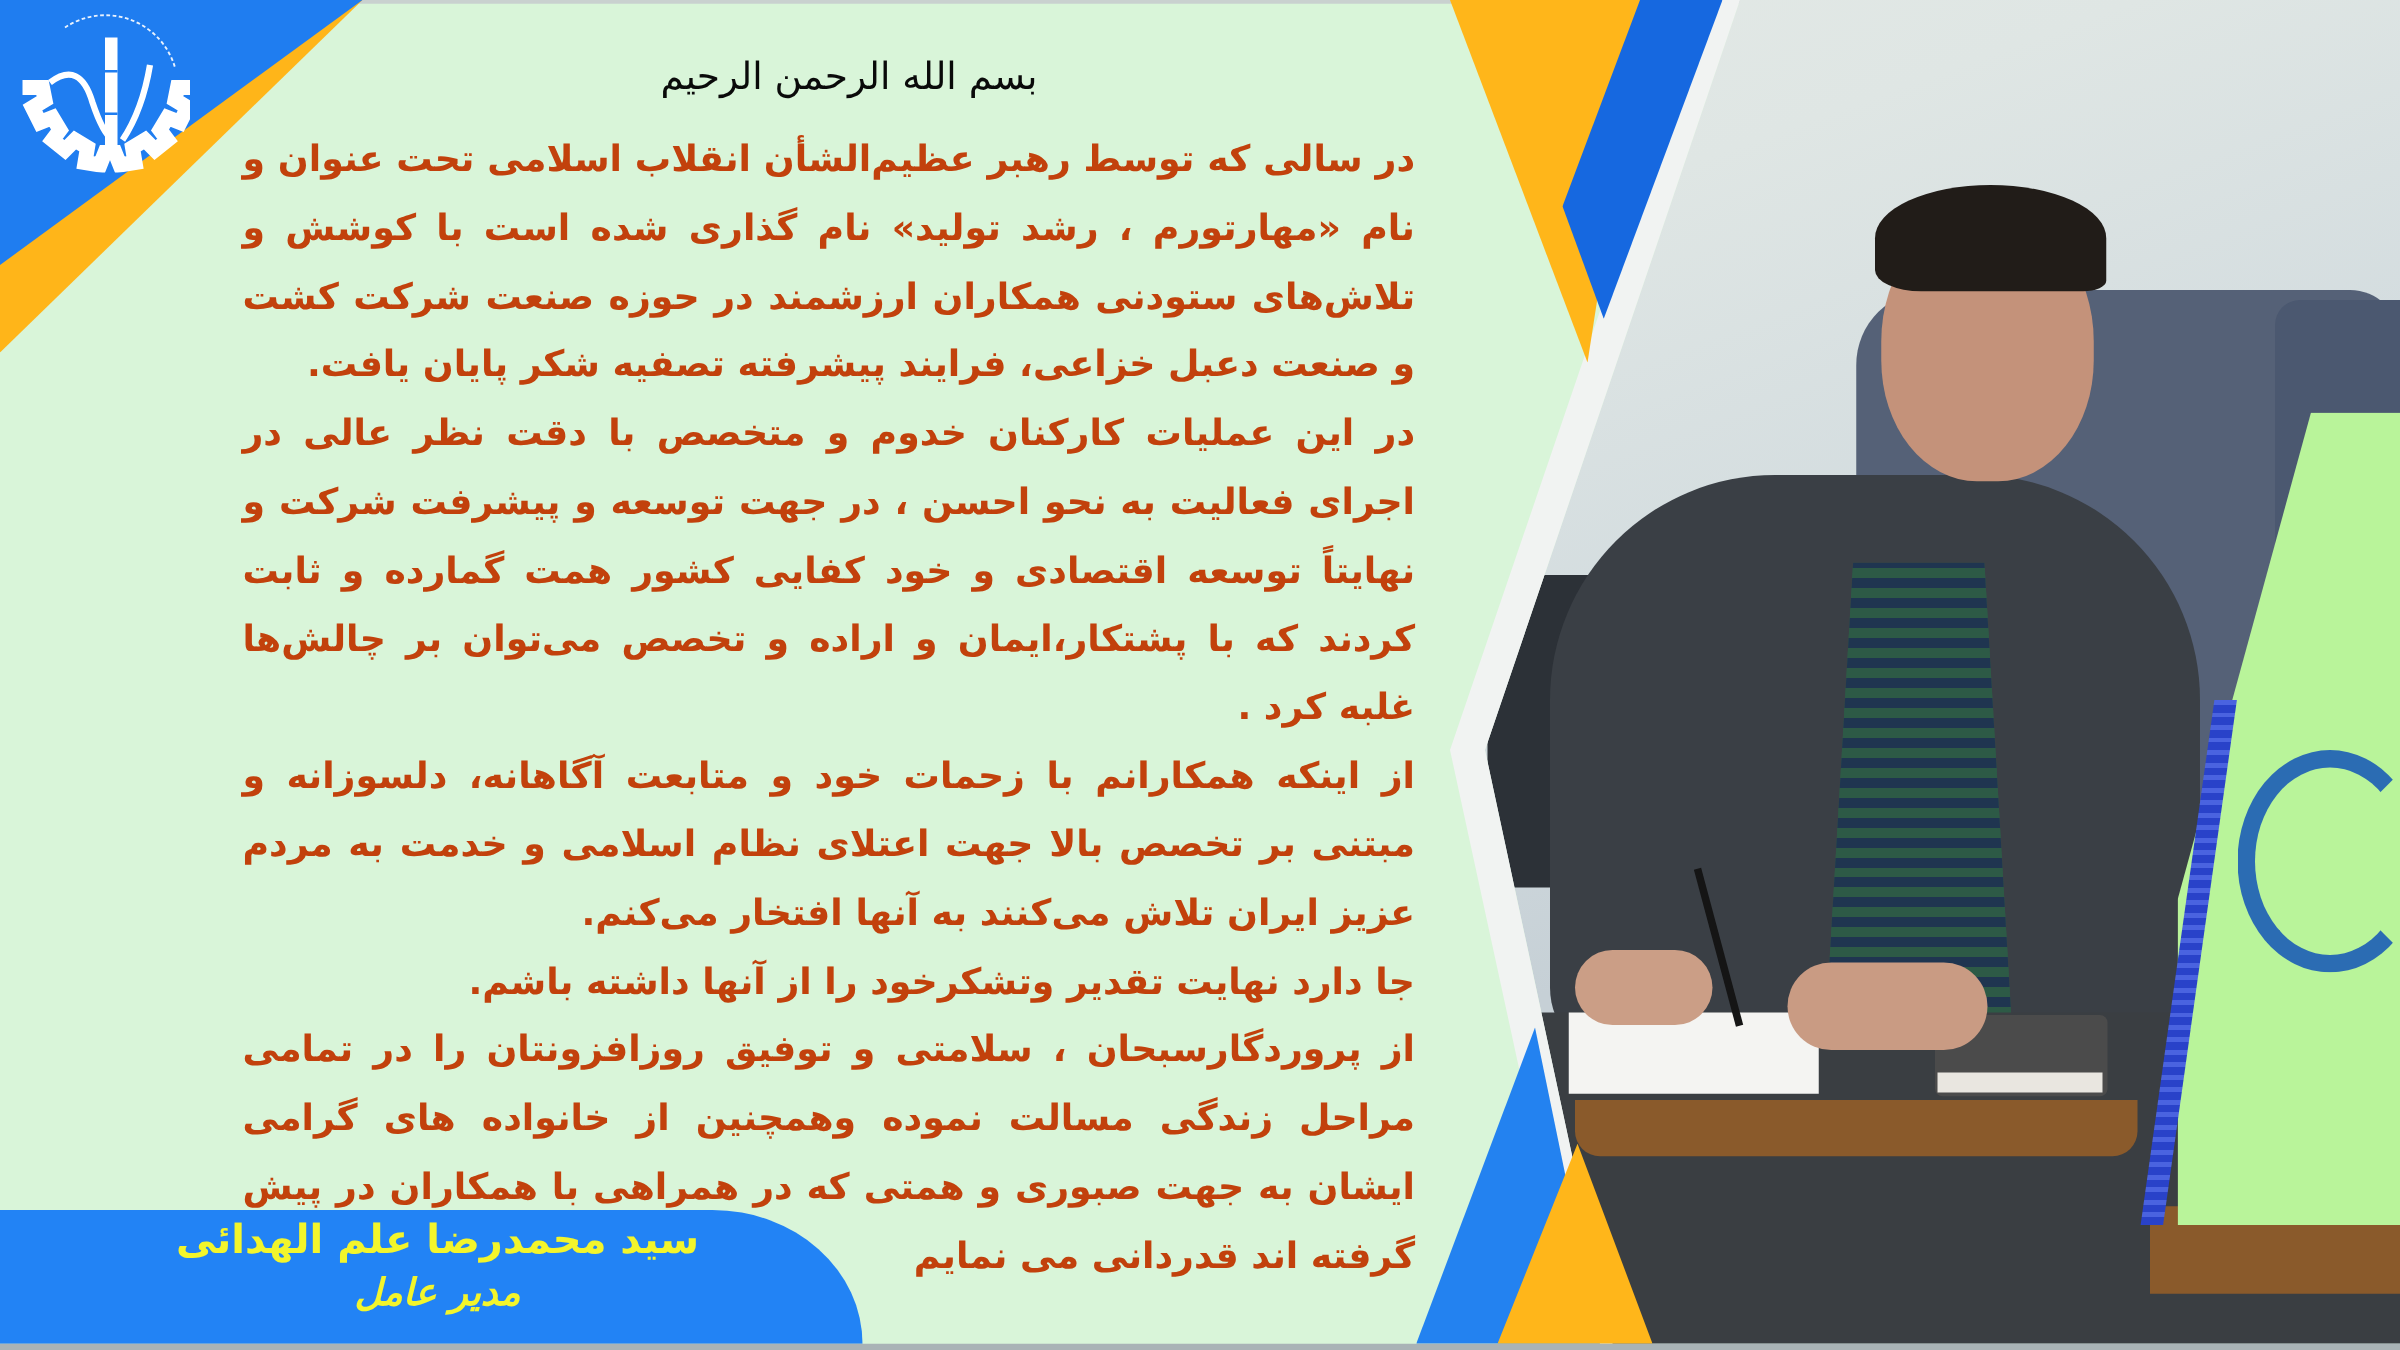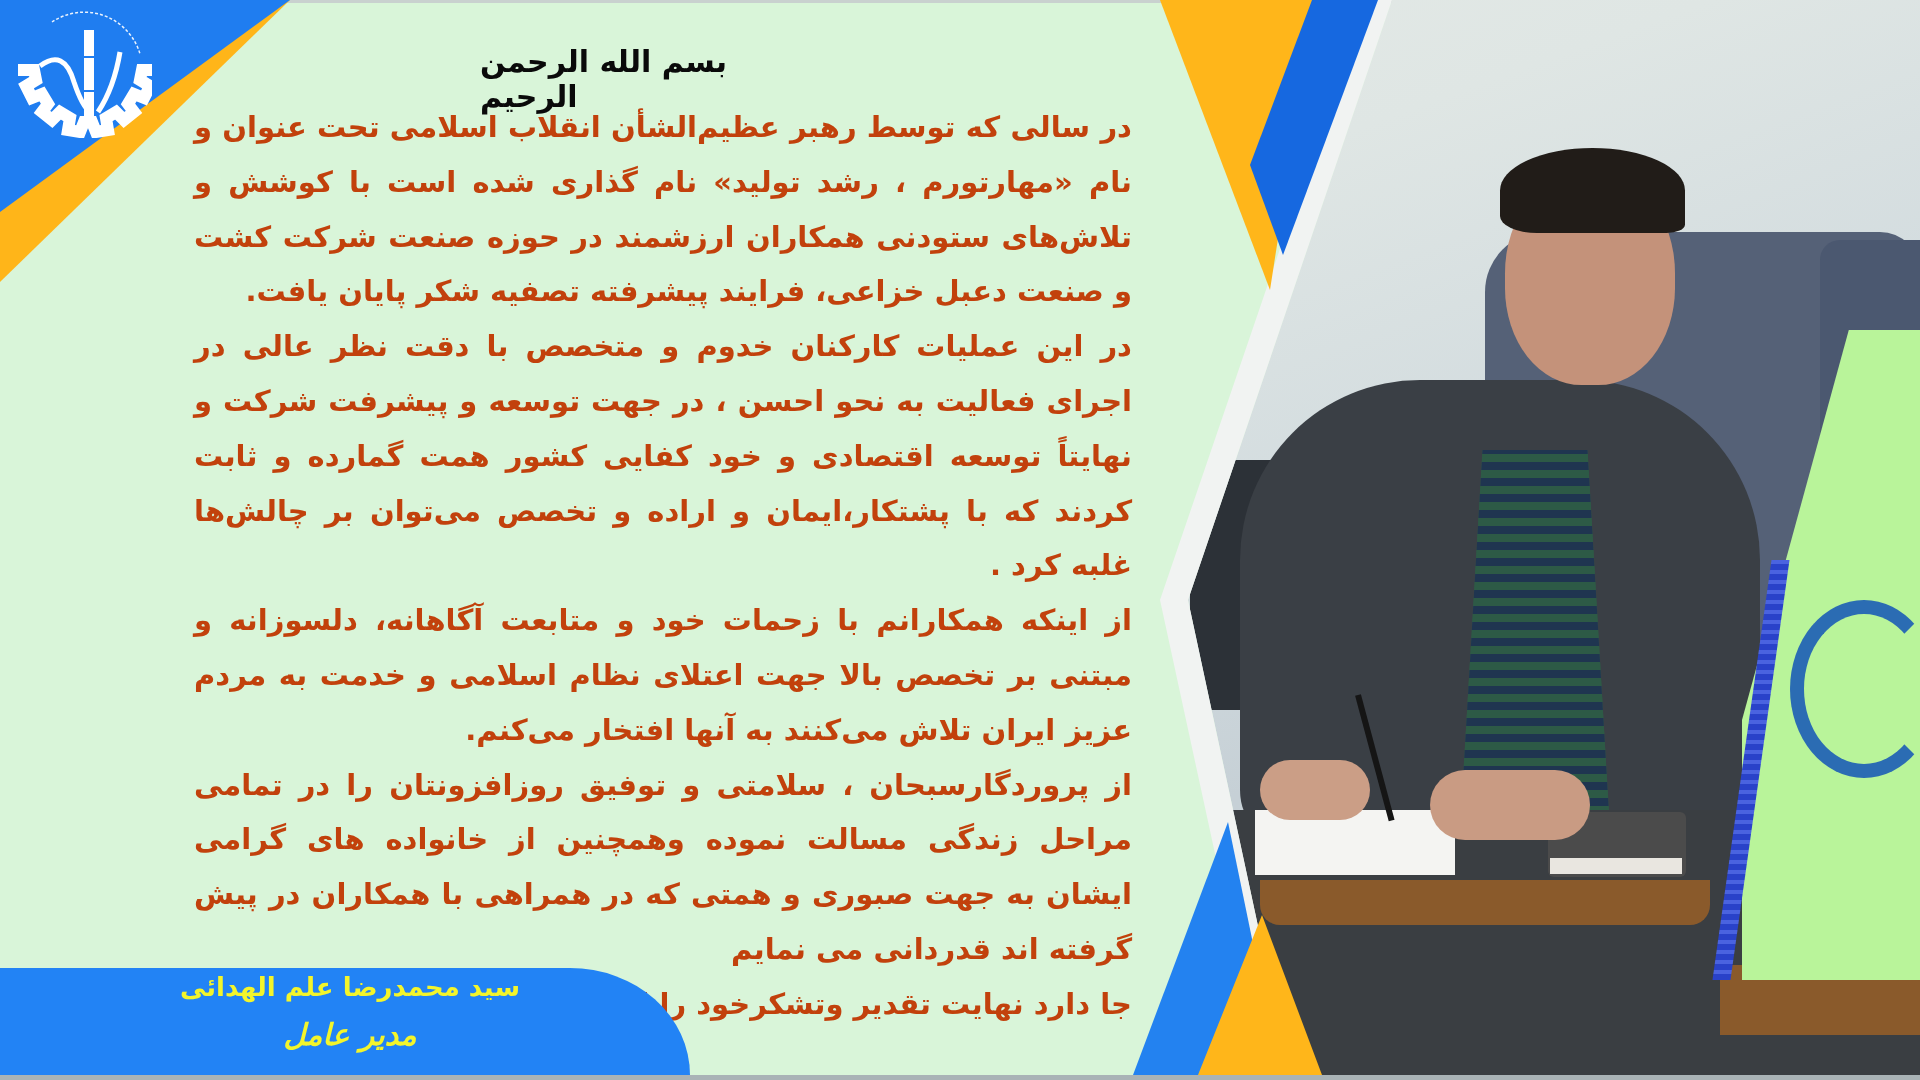--- a/index.html
+++ b/index.html
@@ -47,38 +47,38 @@
     .tri-top-orange { position:absolute; left:0; top:0; width:1920px; height:300px; background:#ffb61a; clip-path: polygon(1160px 0, 1315px 0, 1270px 290px); }
     .tri-top-blue { position:absolute; left:0; top:0; width:1920px; height:300px; background:#1668e0; clip-path: polygon(1312px 0, 1378px 0, 1283px 255px, 1250px 165px); }
     .tri-bot-blue { position:absolute; left:0; top:0; width:1920px; height:1080px; background:#2382f0; clip-path: polygon(1228px 822px, 1280px 1075px, 1133px 1075px); }
     .tri-bot-orange { position:absolute; left:0; top:0; width:1920px; height:1080px; background:#ffb61a; clip-path: polygon(1262px 915px, 1322px 1075px, 1198px 1075px); }
     .bottom-strip { position:absolute; left:0; top:1075px; width:1920px; height:5px; background:#a9b3b6; }
     .top-strip { position:absolute; left:0; top:0; width:1920px; height:3px; background:#c9d1cf; }
     
     .logo { position:absolute; left:12px; top:8px; width:140px; height:130px; }
     
     .heading {
-      position:absolute; left:480px; top:44px; width:350px; text-align:left;
-      font-family: "DejaVu Sans", sans-serif; font-weight: 700; font-size: 30px; color:#0a0a0a;
+      position:absolute; left:480px; top:44px; width:350px; text-align:right;
+      font-family: "DejaVu Sans", sans-serif; font-weight: 400; font-size: 30px; color:#0a0a0a;
       direction: rtl;
     }
     .body-text {
       position:absolute; left:194px; top:100px; width:938px;
       direction: rtl; text-align: justify; text-align-last: right;
       font-family: "DejaVu Sans", sans-serif; font-weight: bold; font-size: 29px; line-height: 54.8px; color:#c2410c;
     }
     .body-text p { margin: 0; }
     
     .sig-box {
       position:absolute; left:0; top:968px; width:690px; height:107px; background:#2283f5;
       border-top-right-radius: 120px 107px;
     }
     .sig-name {
       position:absolute; left:100px; top:972px; width:500px; text-align:center; direction: rtl;
-      font-family: "DejaVu Sans", sans-serif; font-weight: bold; font-size: 26px; color:#f3f52b;
+      font-family: "DejaVu Sans", sans-serif; font-weight: bold; font-size: 32px; color:#f3f52b;
     }
     .sig-title {
       position:absolute; left:100px; top:1017px; width:500px; text-align:center; direction: rtl;
       font-family: "DejaVu Sans", sans-serif; font-weight: bold; font-size: 30px; color:#f3f52b;font-style:italic;
     }
   </style>
 </head>
 <body>
 
 <div class="canvas">
@@ -130,22 +130,22 @@
       <path d="M108 44 Q102 80 86 104" fill="none" stroke="#ffffff" stroke-width="5"></path>
     </svg>
   </div>
 
   <div class="heading">بسم الله الرحمن الرحیم</div>
 
   <div class="body-text">
     <p>در سالی که توسط رهبر عظیم‌الشأن انقلاب اسلامی تحت عنوان و نام «مهارتورم ، رشد تولید» نام گذاری شده است با کوشش و تلاش‌های ستودنی همکاران ارزشمند در حوزه صنعت شرکت کشت و صنعت دعبل خزاعی، فرایند پیشرفته تصفیه شکر پایان یافت.</p>
     <p> در این عملیات کارکنان خدوم و متخصص با دقت نظر عالی در اجرای فعالیت به نحو احسن ، در جهت توسعه و پیشرفت شرکت و نهایتاً توسعه اقتصادی و خود کفایی کشور همت گمارده و ثابت کردند که با پشتکار،ایمان و اراده و تخصص می‌توان بر چالش‌ها غلبه کرد .</p>
     <p> از اینکه همکارانم با زحمات خود و متابعت آگاهانه، دلسوزانه و مبتنی بر تخصص بالا جهت اعتلای نظام اسلامی و خدمت به مردم عزیز ایران تلاش می‌کنند به آنها افتخار می‌کنم.</p>
+    <p>جا دارد نهایت تقدیر وتشکرخود را از آنها داشته باشم.</p>
     <p> از پروردگارسبحان ، سلامتی و توفیق روزافزونتان  را در تمامی مراحل زندگی مسالت نموده وهمچنین از خانواده های گرامی ایشان به جهت صبوری و همتی که در همراهی با همکاران در پیش گرفته اند قدردانی می نمایم</p>
-    <p>جا دارد نهایت تقدیر وتشکرخود را از آنها داشته باشم.</p>
   </div>
 
   <div class="sig-box"></div>
   <div class="sig-name">سید محمدرضا علم الهدائی</div>
   <div class="sig-title">مدیر عامل</div>
 
   <div class="bottom-strip"></div>
 </div>
 
 </body></html>

